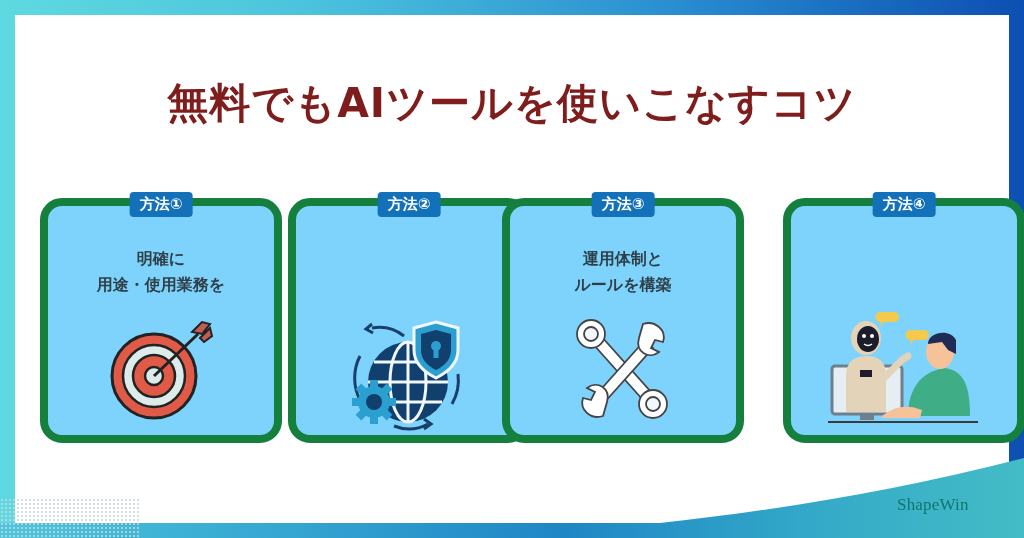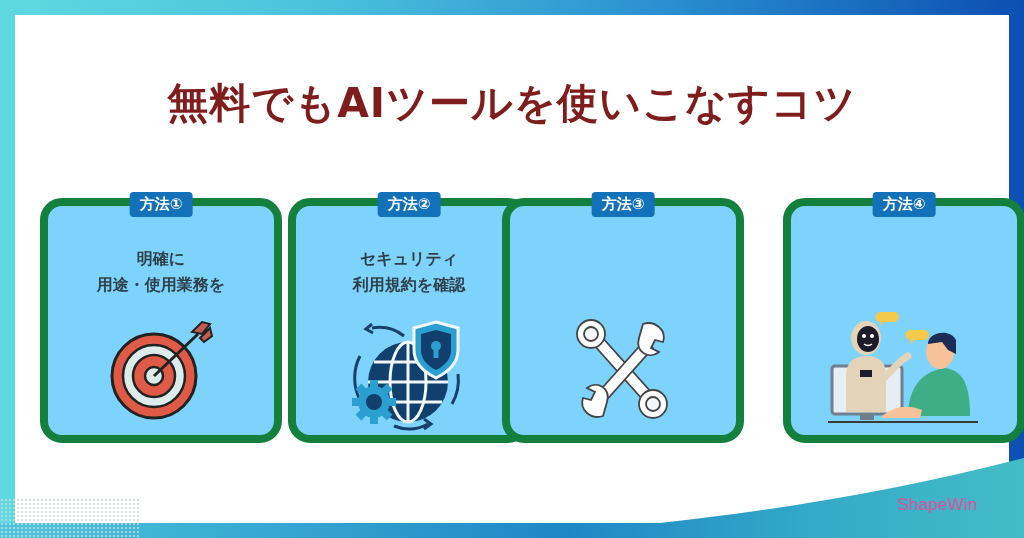--- a/index.html
+++ b/index.html
@@ -34,22 +34,22 @@
     background:#1371ba; color:#fff; font-weight:bold; font-size:15px;
     padding:3px 10px; border-radius:4px; white-space:nowrap;
   }
   .card-title {
     position:absolute; top:40px; left:0; width:100%; text-align:center;
     font-size:16px; font-weight:bold; color:#2f3f48; line-height:26px;
   }
   .card-title span { display:block; }
   .icon { position:absolute; left:50%; transform:translateX(-50%); }
   .logo {
-    position:absolute; left:897px; top:495px; color:#ec4899; font-size:17px;
-    font-family: Liberation Sans, sans-serif; letter-spacing:0.2px;
+    position:absolute; left:897px; top:495px; color:#0f766e; font-size:17px;
+    font-family: Liberation Serif, serif; letter-spacing:0.2px;
   }
 </style>
 </head>
 <body>
 
 <div class="panel"></div>
 
 <svg class="bottom-band" viewBox="0 0 1024 538">
   <defs>
     <linearGradient id="wg" x1="0" x2="1" y1="0" y2="0">
@@ -76,24 +76,20 @@
     <circle cx="48" cy="60" r="31" fill="#dbeceb" stroke="#222" stroke-width="2.5"></circle>
     <circle cx="48" cy="60" r="21" fill="#e05a48" stroke="#222" stroke-width="2.5"></circle>
     <circle cx="48" cy="60" r="9" fill="#dbeceb" stroke="#222" stroke-width="2.5"></circle>
     <line x1="48" y1="60" x2="92" y2="18" stroke="#222" stroke-width="3"></line>
     <path d="M86 16 L96 6 L104 8 L96 18 Z M94 22 L104 12 L106 20 L98 26 Z" fill="#c25b52" stroke="#222" stroke-width="2"></path>
   </svg>
 </div>
 
 <div class="card" style="left:288px;">
   <div class="badge">方法②</div>
-  <div class="card-title">
-    <span>セキュリティ</span>
-    <span>利用規約を確認</span>
-  </div>
   <svg class="icon" style="top:108px;" width="130" height="125" viewBox="0 0 130 125">
     <path d="M60 22 A40 40 0 0 0 28 14" stroke="#1b3f6b" stroke-width="3" fill="none"></path>
     <path d="M28 10 L22 15 L29 19" stroke="#1b3f6b" stroke-width="3" fill="none"></path>
     <path d="M16 42 A48 48 0 0 0 16 86" stroke="#1b3f6b" stroke-width="3" fill="none"></path>
     <path d="M114 60 A48 48 0 0 1 108 90" stroke="#1b3f6b" stroke-width="3" fill="none"></path>
     <path d="M50 112 A40 40 0 0 0 84 110" stroke="#1b3f6b" stroke-width="3" fill="none"></path>
     <path d="M80 105 L87 110 L80 115" stroke="#1b3f6b" stroke-width="3" fill="none"></path>
     <circle cx="64" cy="68" r="40" fill="#11406e"></circle>
     <g stroke="#f1f7fc" stroke-width="3" fill="none">
       <ellipse cx="64" cy="68" rx="18" ry="40"></ellipse>
@@ -118,20 +114,24 @@
         <rect x="-22" y="-4" width="8" height="8" transform="rotate(45)"></rect>
           <rect x="14" y="-4" width="8" height="8" transform="rotate(45)"></rect>
       </g>
       <circle r="8" fill="#11406e"></circle>
     </g>
   </svg>
 </div>
 
 <div class="card" style="left:502px;">
   <div class="badge">方法③</div>
+  <div class="card-title">
+    <span>運用体制と</span>
+    <span>ルールを構築</span>
+  </div>
   <svg class="icon" style="top:112px;" width="100" height="105" viewBox="0 0 100 105">
     <g fill="#ffffff" stroke="#444" stroke-width="1.8">
       <path d="M20 26 L70 82 L78 74 L28 18 Z"></path>
       <circle cx="18" cy="16" r="14"></circle>
       <circle cx="18" cy="16" r="7" fill="#f1f7fc"></circle>
       <circle cx="80" cy="86" r="14"></circle>
       <circle cx="80" cy="86" r="7" fill="#f1f7fc"></circle>
       <path d="M22 78 L72 22 L80 30 L30 86 Z"></path>
       <path d="M70 6 C82 2 94 12 90 24 L82 22 L78 30 L86 34 C76 42 62 34 66 20 Z"></path>
       <path d="M30 98 C18 102 6 92 10 80 L18 82 L22 74 L14 70 C24 62 38 70 34 84 Z"></path>

